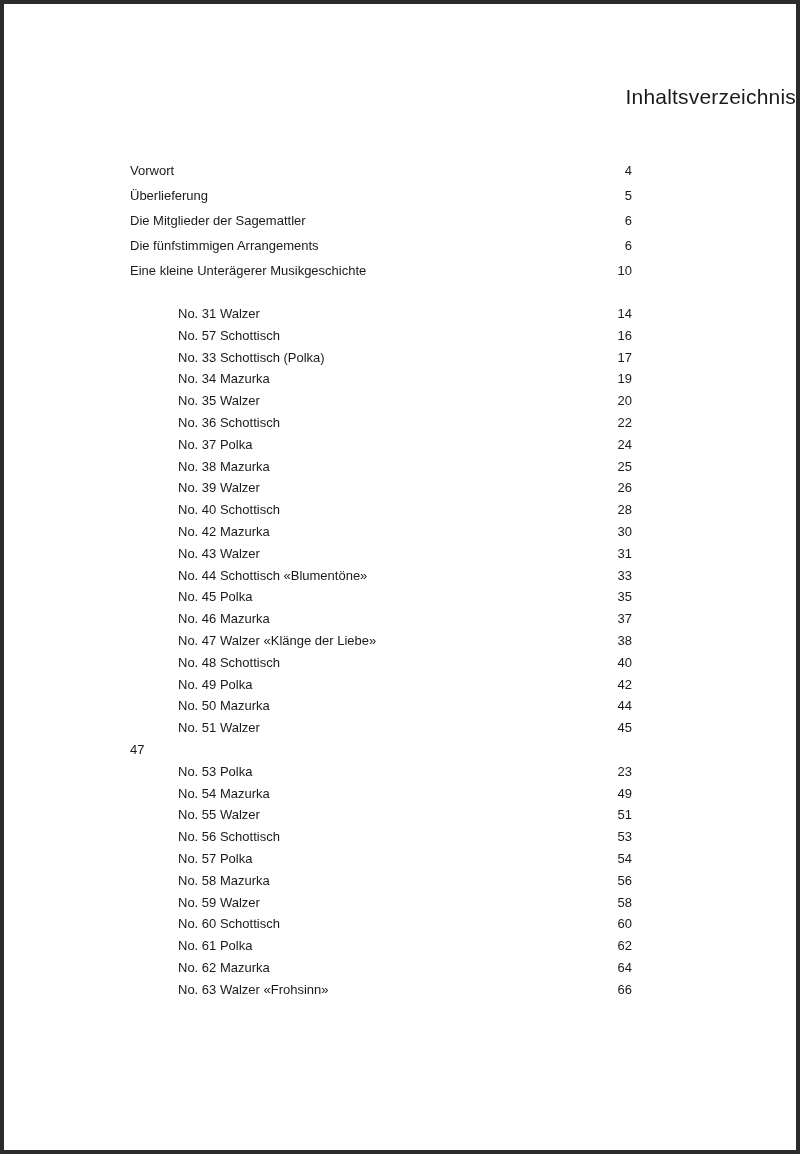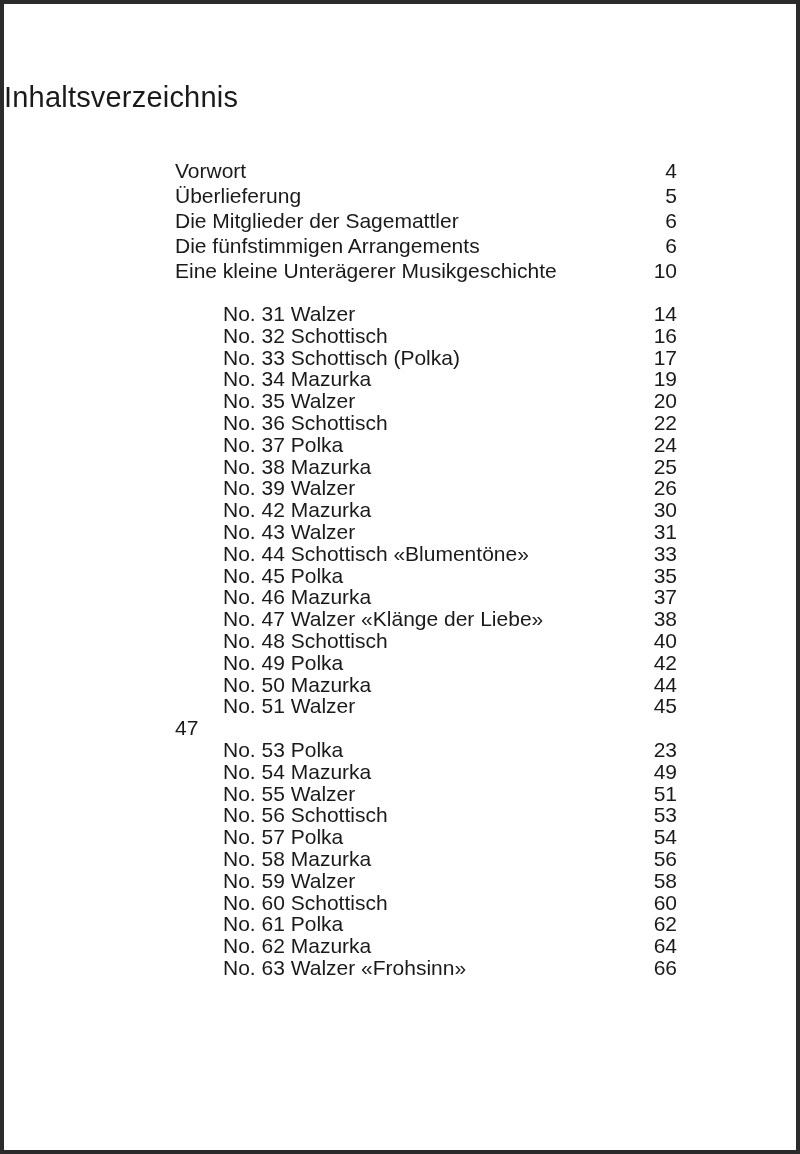--- a/index.html
+++ b/index.html
@@ -16,33 +16,32 @@
     border: 4px solid #2b2b2b;
     font-family: "Liberation Sans", "DejaVu Sans", sans-serif;
     color: #1a1a1a;
     overflow: hidden;
   }
   .doc-title {
     position: absolute;
     top: 76px;
     left: 0;
     width: 100%;
-    text-align: left;
-    font-size: 29px;
+    text-align: right;
+    font-size: 21px;
     line-height: 34px;
     font-weight: 400;
     letter-spacing: 0.2px;
   }
   .toc {
     position: absolute;
     top: 154px;
     left: 126px;
     width: 502px; 
-    font-size: 21px;
-    margin-left: 45px;
+    font-size: 13px;
   }
   .toc-row {
     display: flex;
     justify-content: space-between;
     align-items: baseline;
     white-space: nowrap;
   }
   .intro .toc-row {
     line-height: 25px;
   }
@@ -96,21 +95,21 @@
   </div>
 </div>
 
     <div class="pieces">
   <div class="toc-row">
     <span class="toc-label">No. 31 Walzer</span>
     <span class="toc-page">14</span>
   </div>
 
   <div class="toc-row">
-    <span class="toc-label">No. 32 Schottisch</span>
+    <span class="toc-label">No. 57 Schottisch</span>
     <span class="toc-page">16</span>
   </div>
 
   <div class="toc-row">
     <span class="toc-label">No. 33 Schottisch (Polka)</span>
     <span class="toc-page">17</span>
   </div>
 
   <div class="toc-row">
     <span class="toc-label">No. 34 Mazurka</span>
@@ -135,20 +134,24 @@
   <div class="toc-row">
     <span class="toc-label">No. 38 Mazurka</span>
     <span class="toc-page">25</span>
   </div>
 
   <div class="toc-row">
     <span class="toc-label">No. 39 Walzer</span>
     <span class="toc-page">26</span>
   </div>
 
+  <div class="toc-row">
+    <span class="toc-label">No. 40 Schottisch</span>
+    <span class="toc-page">28</span>
+  </div>
 
 
   <div class="toc-row">
     <span class="toc-label">No. 42 Mazurka</span>
     <span class="toc-page">30</span>
   </div>
 
   <div class="toc-row">
     <span class="toc-label">No. 43 Walzer</span>
     <span class="toc-page">31</span>

